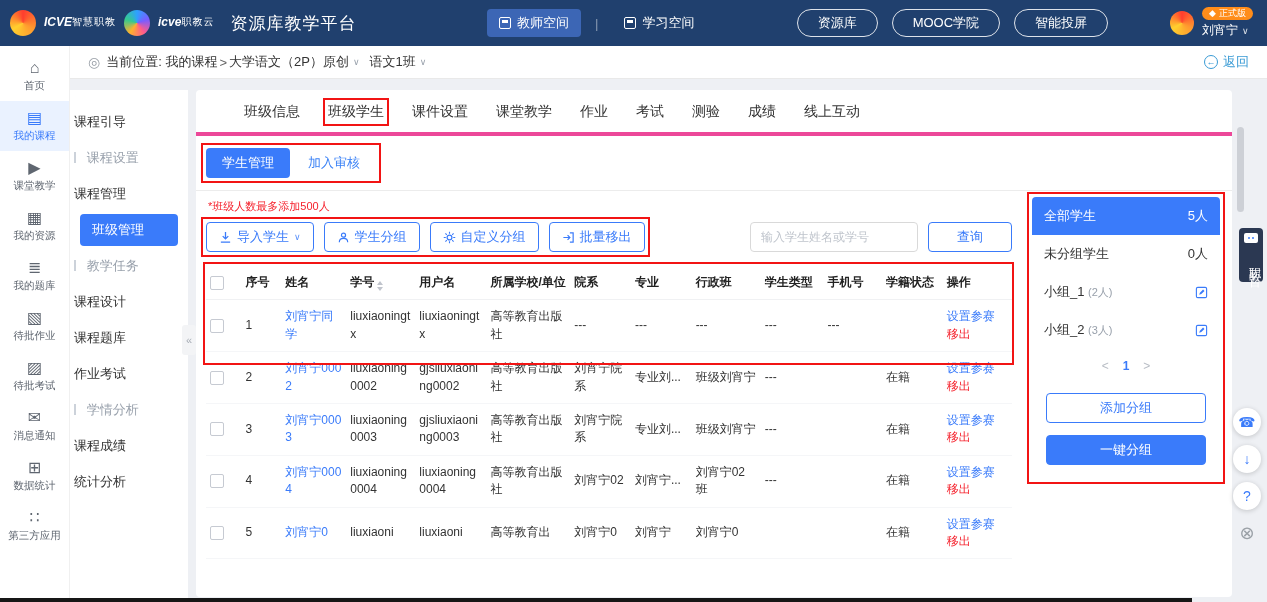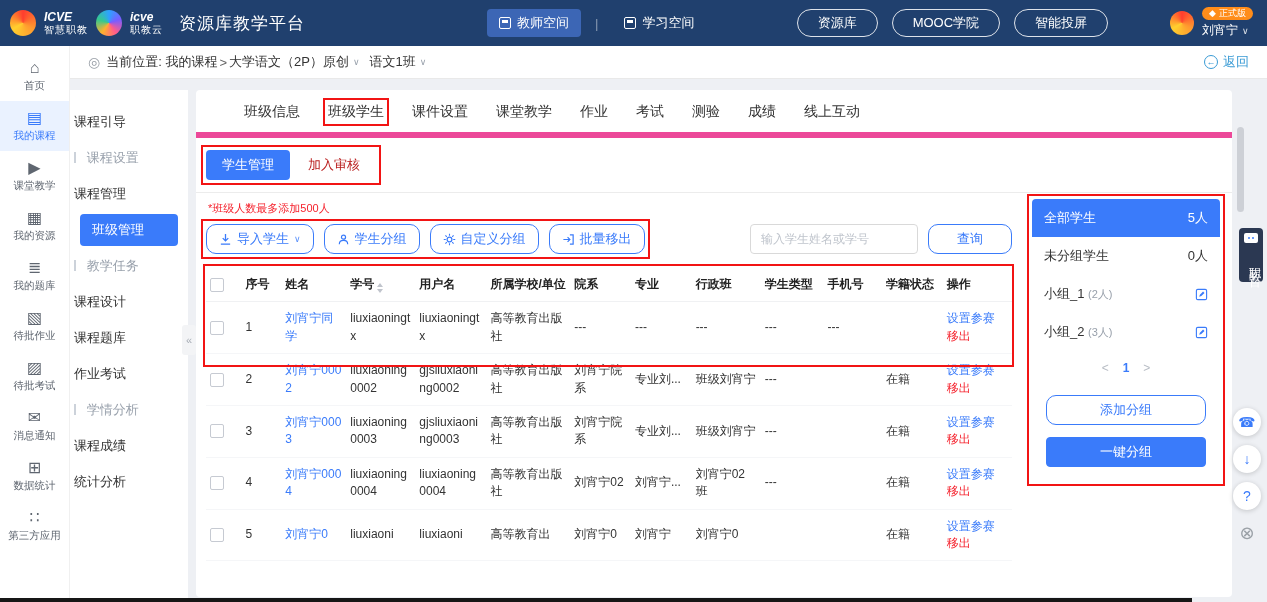--- a/index.html
+++ b/index.html
@@ -6,21 +6,21 @@
 html,body{width:1267px;height:602px}
 body{font-family:"Liberation Sans","DejaVu Sans",sans-serif;color:#333;background:#fff;font-size:12px}
 .app{position:relative;width:1267px;height:602px;background:#eef0f4;overflow:hidden}
 
 
 .topbar{position:absolute;left:0;right:0;top:0;height:46px;background:#20406e;display:flex;align-items:center;padding:0 10px;color:#fff;z-index:10}
 .brand{display:flex;align-items:center;gap:8px}
 .swirl{width:26px;height:26px;border-radius:50%;background:conic-gradient(#ff3d2e,#ff9a2e,#ffd02e,#ff3d2e);flex:none}
 .swirl.multi{background:conic-gradient(#2ea1ff,#7a5cff,#ff5c8a,#ffb02e,#35c98e,#2ea1ff)}
 .swirl.sm{width:24px;height:24px}
-.brand-txt{display:flex;flex-direction:column;line-height:1.1}
+.brand-txt{display:flex;flex-direction:row;line-height:1.1}
 .brand-txt .t{font-weight:bold;font-style:italic;font-size:12px}
 .brand-txt .b{font-size:10px;letter-spacing:1px}
 .platform{font-size:17px;margin-left:8px;letter-spacing:1px;white-space:nowrap}
 .space-nav{position:absolute;left:487px;display:flex;align-items:center;gap:14px;font-size:13px}
 .space{display:flex;align-items:center;gap:6px;padding:5px 12px;border-radius:4px;cursor:pointer;white-space:nowrap}
 .space.active{background:#3c66b5}
 .space-div{color:rgba(255,255,255,.45)}
 .sq-ic{width:12px;height:12px;border:1px solid #fff;border-radius:2px;position:relative;display:inline-block;flex:none}
 .sq-ic::after{content:"";position:absolute;left:2px;top:2px;right:2px;height:3px;background:#fff}
 .top-right{margin-left:auto;display:flex;align-items:center;gap:14px}
@@ -50,32 +50,32 @@
 
 .sub-sidebar{position:absolute;left:70px;top:90px;bottom:0;width:118px;background:#fff;padding-top:14px;z-index:1}
 .ss-item{font-size:13px;padding:9px 0 9px 4px;color:#333;cursor:pointer;white-space:nowrap}
 .ss-item.section{color:#99a1ac;cursor:default}
 .ss-item.section::before{content:"";display:inline-block;width:2px;height:11px;background:#ccd2da;margin-right:7px;vertical-align:-1px}
 .ss-item.active{background:#3a7bfa;color:#fff;border-radius:4px;margin:2px 10px;padding:7px 0 7px 12px}
 .collapse{position:absolute;left:182px;top:325px;width:14px;height:30px;background:#f3f4f6;border-radius:3px;display:flex;align-items:center;justify-content:center;color:#a7adb5;font-size:11px;cursor:pointer;z-index:3}
 
 
 .main-card{position:absolute;left:196px;top:90px;width:1036px;bottom:5px;background:#fff;border-radius:4px;overflow:hidden;z-index:1}
-.tabs-row{display:flex;gap:28px;padding:13px 0 11px 48px;border-bottom:6px solid #ec4899;font-size:14px}
+.tabs-row{display:flex;gap:28px;padding:13px 0 11px 48px;border-bottom:4px solid #ec4899;font-size:14px}
 .tab{cursor:pointer;color:#333;white-space:nowrap}
 .subtabs-row{padding:12px 16px 12px 10px;border-bottom:1px solid #ececec}
 .subtabs-inner{display:inline-flex;gap:2px}
-.subtab{font-size:13px;padding:6px 16px;border-radius:4px;cursor:pointer;color:#b91c1c;white-space:nowrap}
+.subtab{font-size:13px;padding:6px 16px;border-radius:4px;cursor:pointer;color:#3b82f6;white-space:nowrap}
 .subtab.active{background:#3a7bfa;color:#fff}
 .content{display:flex;gap:20px;padding:6px 12px 0 10px}
 .left-col{flex:1;min-width:0}
 .notice{color:#f5222d;font-size:11px;margin:2px 0 8px 2px}
 .toolbar-row{display:flex;align-items:center;justify-content:space-between}
 .btn-group{display:inline-flex;gap:10px}
-.obtn{display:inline-flex;align-items:center;gap:5px;height:30px;padding:0 12px;border:1px solid #3a7bfa;color:#3a7bfa;background:#fff;border-radius:10px;font-size:13px;cursor:pointer;font-family:inherit;white-space:nowrap}
+.obtn{display:inline-flex;align-items:center;gap:5px;height:30px;padding:0 12px;border:1px solid #3a7bfa;color:#3a7bfa;background:#fff;border-radius:4px;font-size:13px;cursor:pointer;font-family:inherit;white-space:nowrap}
 .obtn svg{flex:none}
 .search-area{display:flex;gap:10px;align-items:center}
 .search-input{width:168px;height:30px;border:1px solid #d9d9d9;border-radius:4px;padding:8px 10px;font-size:12px;font-family:inherit;color:#333}
 .search-input::placeholder{color:#bfc4cc}
 .qbtn{width:84px;justify-content:center}
 
 
 .table-wrap{position:relative;margin-top:14px}
 .table-scroll{height:310px;overflow:hidden}
 table{width:100%;border-collapse:collapse;table-layout:fixed}

